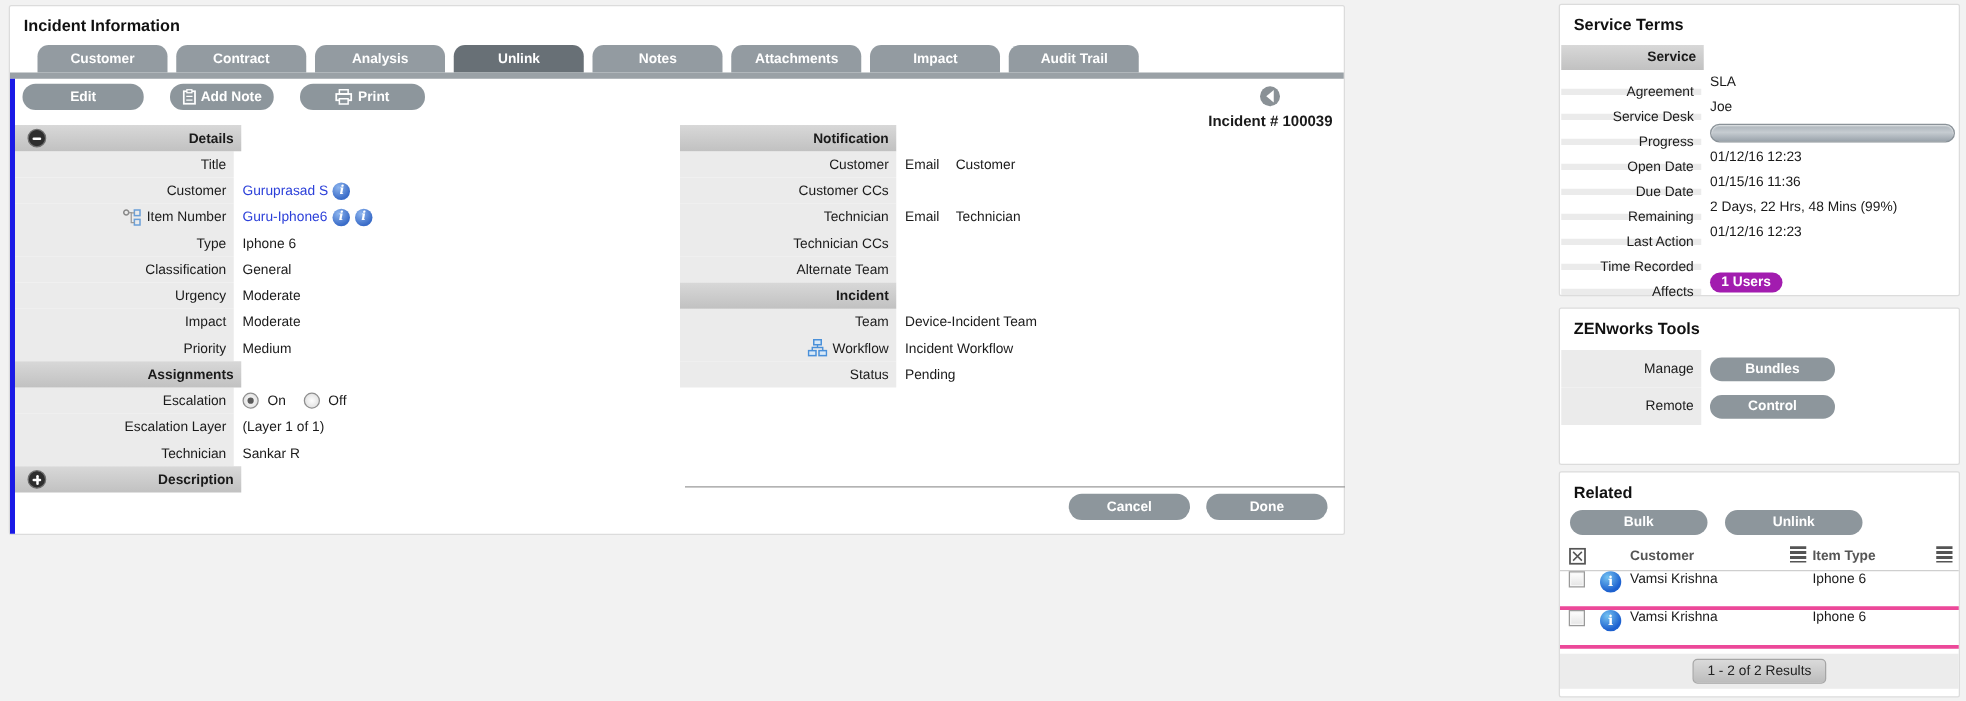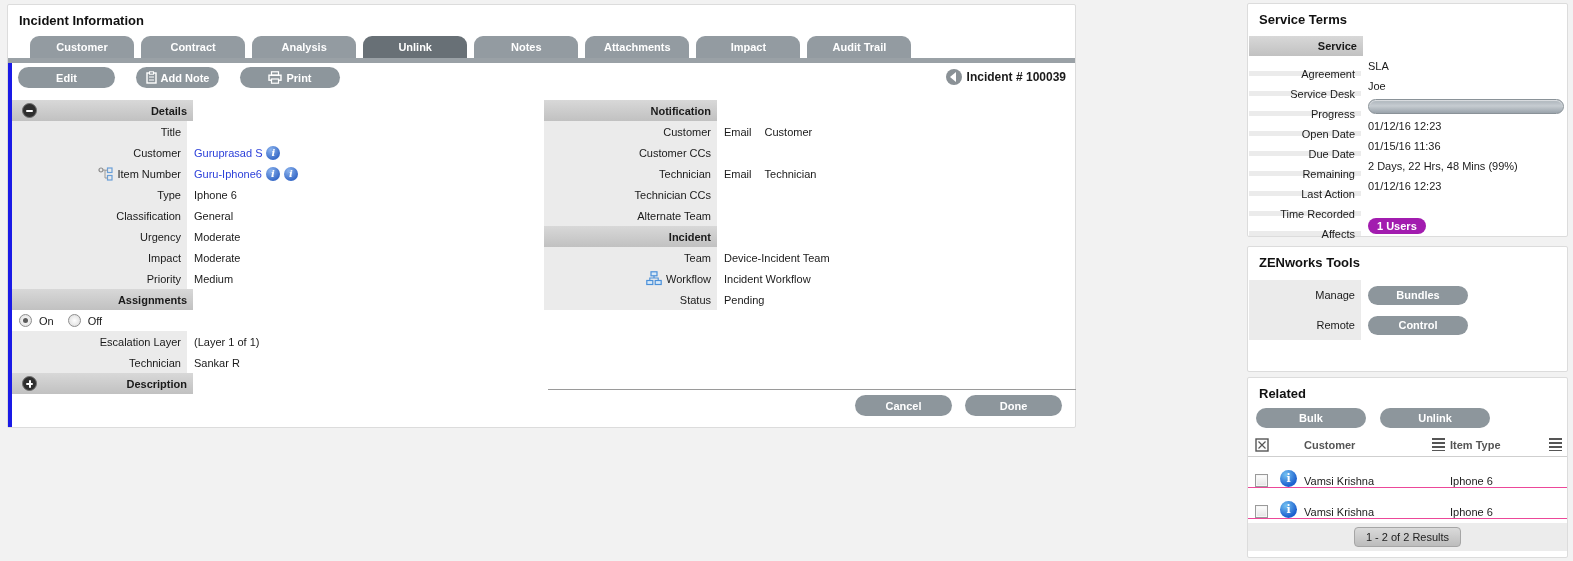--- a/index.html
+++ b/index.html
@@ -14,21 +14,21 @@
          color:#fff; font-weight:bold; background:#939ba1; border-radius:9px 9px 0 0; cursor:pointer; }
   .tab.active { background:#687076; }
   .tabbar { position:absolute; left:0; top:53px; width:100%; height:5px; background:#9aa1a6; }
   .blue-edge { position:absolute; left:0; top:58px; bottom:0; width:4px; background:#1a1ae6; }
 
   .pill { display:inline-flex; align-items:center; justify-content:center; gap:4px; background:#8d969c; color:#fff;
           font-weight:bold; font-size:11px; border:none; border-radius:12px; height:21px; cursor:pointer; }
   .toolbar { position:absolute; left:10px; top:62px; display:flex; gap:21px; }
   .btn-edit { width:97px; } .btn-addnote { width:83px; } .btn-print { width:100px; }
 
-  .incident-ref { position:absolute; right:9px; top:64px; display:flex; align-items:center; gap:5px; font-weight:bold; font-size:12px; }
+  .incident-ref { position:absolute; right:9px; top:64px; display:flex; align-items:center; gap:5px; font-weight:bold; font-size:12px;flex-direction:column; }
   .back-circle { width:16px; height:16px; border-radius:50%; background:#8a9196; display:inline-flex; align-items:center; justify-content:center; }
   .back-circle::after { content:""; border:5px solid transparent; border-right:6px solid #fff; border-left:0; margin-right:1px; }
 
   .ftable { position:absolute; display:flex; flex-direction:column; }
   .frow { display:flex; height:21px; align-items:stretch; }
   .flabel { width:175px; background:#ebebeb; display:flex; align-items:center; justify-content:flex-end; gap:4px; padding-right:6px; }
   .fvalue { display:flex; align-items:center; gap:4px; padding-left:7px; }
   .hdr-bar { width:181px; background:linear-gradient(#d8d8d8,#c1c1c1); display:flex; align-items:center; font-weight:bold; position:relative; }
   .hdr-bar .hdr-text { flex:1; text-align:right; padding-right:6px; }
   .rt .flabel, .rt .hdr-bar { width:173px; }
@@ -63,21 +63,21 @@
   .badge { background:#a21caf; color:#fff; border-radius:9px; padding:2px 9px; font-weight:bold; }
 
   .zen .flabel { width:112px; } .zen .hdr-bar { width:114px; }
   .zen .frow { height:30px; }
   .btn-zen { width:100px; height:19px; border-radius:10px; }
 
   .rel-btns { position:absolute; left:8px; top:30px; display:flex; gap:14px; }
   .btn-rel { width:110px; height:20px; border-radius:10px; }
   .rel-table { position:absolute; left:0; top:56px; width:100%; }
   .rel-hdr { display:flex; align-items:center; height:23px; font-weight:bold; color:#555; border-bottom:1px solid #cfcfcf; }
-  .rel-row { display:flex; align-items:flex-end; height:31px; border-bottom:1px solid #ec4899; }
+  .rel-row { display:flex; align-items:flex-start; height:31px; border-bottom:3px solid #ec4899; }
   .c-check { width:27px; display:flex; justify-content:center; }
   .c-icon  { width:27px; display:flex; justify-content:center; }
   .c-cust  { width:130px; padding-left:2px; }
   .c-sort  { width:18px; }
   .c-type  { flex:1; }
   .sort-ic { width:13px; height:13px; background:repeating-linear-gradient(to bottom,#555 0 2px,transparent 2px 4px); display:inline-block; cursor:pointer; }
   .checkbox { width:13px; height:13px; border:1px solid #9a9a9a; background:linear-gradient(#ffffff,#e4e4e4); box-shadow:inset 0 0 0 1px #f6f6f6; cursor:pointer; }
   .rowinfo-ic { width:17px; height:17px; border-radius:50%; background:radial-gradient(circle at 35% 28%, #74c2f2, #1d61cf 68%); display:inline-flex; align-items:center; justify-content:center; cursor:pointer; }
   .rowinfo-ic::after { content:"i"; color:#fff; font:bold 11px "DejaVu Serif", serif; }
   .rel-footer { position:absolute; left:0; bottom:6px; width:100%; height:28px; background:#ececec; display:flex; align-items:center; justify-content:center; }
@@ -192,20 +192,21 @@
         <div class="flabel">Priority</div>
         <div class="fvalue">Medium</div>
       </div>
 
     <div class="frow">
         <div class="hdr-bar">
       <span class="hdr-text">Assignments</span>
         </div>
       </div>
     <div class="frow">
+        <div class="flabel">Escalation</div>
       <div class="fvalue">
         <span class="radio sel"></span>
           <span class="radio-lab">On</span>
         <span class="radio"></span>
           <span class="radio-lab">Off</span>
       </div>
       </div>
     <div class="frow">
         <div class="flabel">Escalation Layer</div>
         <div class="fvalue">(Layer 1 of 1)</div>

